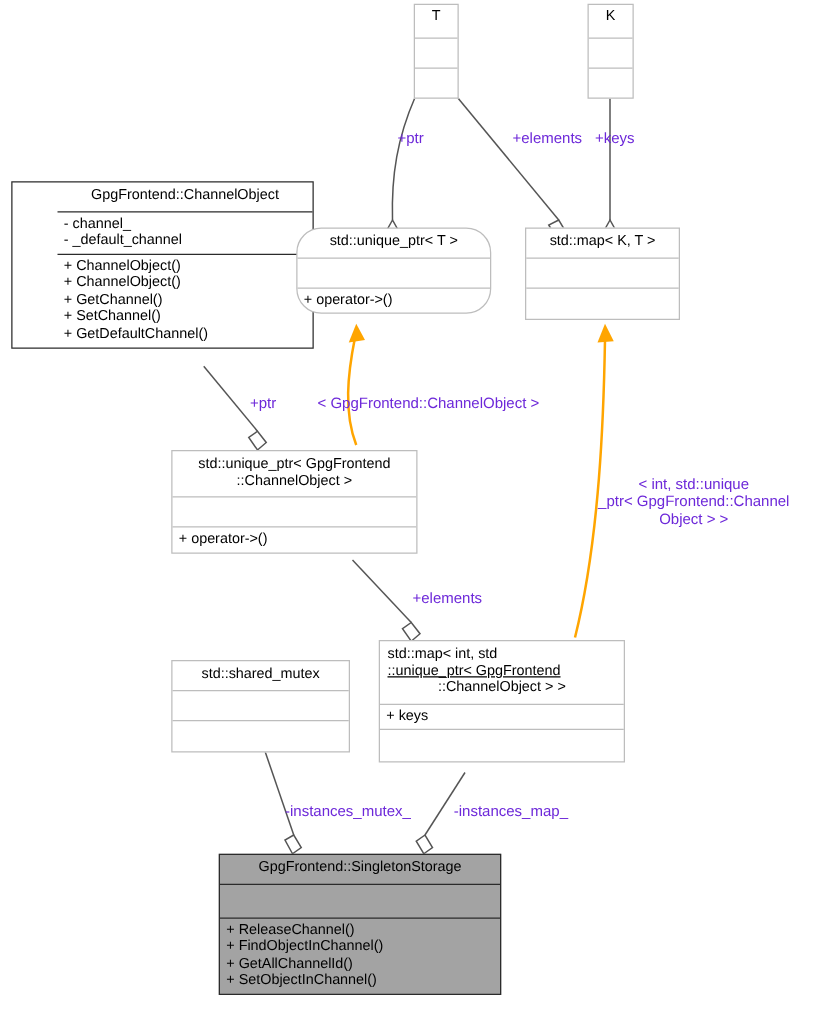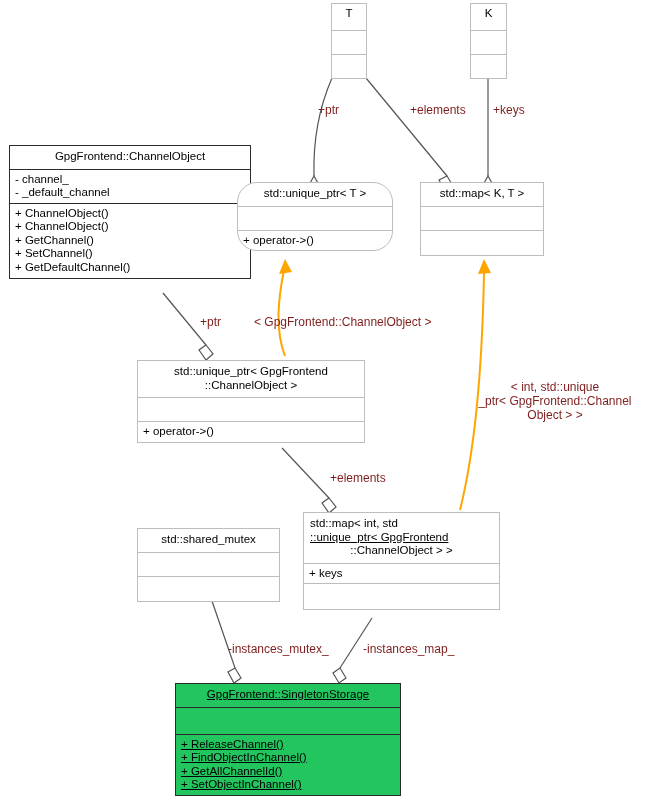--- a/index.html
+++ b/index.html
@@ -33,22 +33,21 @@
     background: #ffffff;
     border: 1px solid #bdbdbd;
     font-size: 11.5px;
     color: #000000;
     line-height: 1.18;
   }
   .node.dark {
     border: 1px solid #2b2b2b;
   }
   .node.filled {
-    background: #22c55e;
-    text-decoration: underline;
+    background: #a3a3a3;
   }
   .nrow {
     box-sizing: border-box;
     padding: 3px 5px;
   }
   .nrow.title {
     text-align: center;
     padding: 4px 6px 5px 6px;
   }
   .node.dark .nrow + .nrow {
@@ -59,21 +58,21 @@
   }
   .nrow.members {
     text-align: left;
   }
   .mline {
     white-space: pre;
   }
   .edge-label {
     position: absolute;
     font-size: 12px;
-    color: #7f1d1d;
+    color: #6d28d9;
     white-space: pre;
     line-height: 1.15;
   }
   .edge-label.center {
     text-align: center;
   }
   .tmpl-box .nrow {
     height: 24px;
     padding: 3px 4px;
   }
@@ -139,21 +138,21 @@
     <div class="nrow"></div>
     <div class="nrow"></div>
   </div>
 
   <div class="node tmpl-box" style="left:470px; top:3px; width:37px;">
     <div class="nrow title">K</div>
     <div class="nrow"></div>
     <div class="nrow"></div>
   </div>
 
-  <div class="node dark" style="left:9px; top:145px; width:242px;">
+  <div class="node dark" style="left:9px; top:145px; width:242px;padding-left:36px;">
     <div class="nrow title">GpgFrontend::ChannelObject</div>
     <div class="nrow members">
       <div class="mline">- channel_</div>
       <div class="mline">- _default_channel</div>
     </div>
     <div class="nrow members">
       <div class="mline">+ ChannelObject()</div>
       <div class="mline">+ ChannelObject()</div>
       <div class="mline">+ GetChannel()</div>
       <div class="mline">+ SetChannel()</div>
@@ -168,21 +167,21 @@
       <div class="mline">+ operator-&gt;()</div>
     </div>
   </div>
 
   <div class="node" style="left:420px; top:182px; width:124px;">
     <div class="nrow title">std::map&lt; K, T &gt;</div>
     <div class="nrow" style="height:24px;"></div>
     <div class="nrow" style="height:25px;"></div>
   </div>
 
-  <div class="node" style="left:137px; top:360px; width:228px;">
+  <div class="node" style="left:137px; top:360px; width:197px;">
     <div class="nrow title">
       <div class="mline">std::unique_ptr&lt; GpgFrontend</div>
       <div class="mline">::ChannelObject &gt;</div>
     </div>
     <div class="nrow" style="height:24px;"></div>
     <div class="nrow members">
       <div class="mline">+ operator-&gt;()</div>
     </div>
   </div>
 
@@ -212,21 +211,21 @@
       <div class="mline">+ FindObjectInChannel()</div>
       <div class="mline">+ GetAllChannelId()</div>
       <div class="mline">+ SetObjectInChannel()</div>
     </div>
   </div>
 
   <div class="edge-label" style="left:318px; top:104px;">+ptr</div>
 
   <div class="edge-label" style="left:410px; top:104px;">+elements</div>
 
-  <div class="edge-label" style="left:493px; top:104px;">+keys</div>
+  <div class="edge-label" style="left:476px; top:104px;">+keys</div>
 
   <div class="edge-label" style="left:200px; top:316px;">+ptr</div>
 
   <div class="edge-label" style="left:254px; top:316px;text-align:center;">&lt; GpgFrontend::ChannelObject &gt;</div>
 
   <div class="edge-label center" style="left:459px; top:381px; width:192px;">&lt; int, std::unique
 _ptr&lt; GpgFrontend::Channel
 Object &gt; &gt;</div>
 
   <div class="edge-label" style="left:330px; top:472px;">+elements</div>

